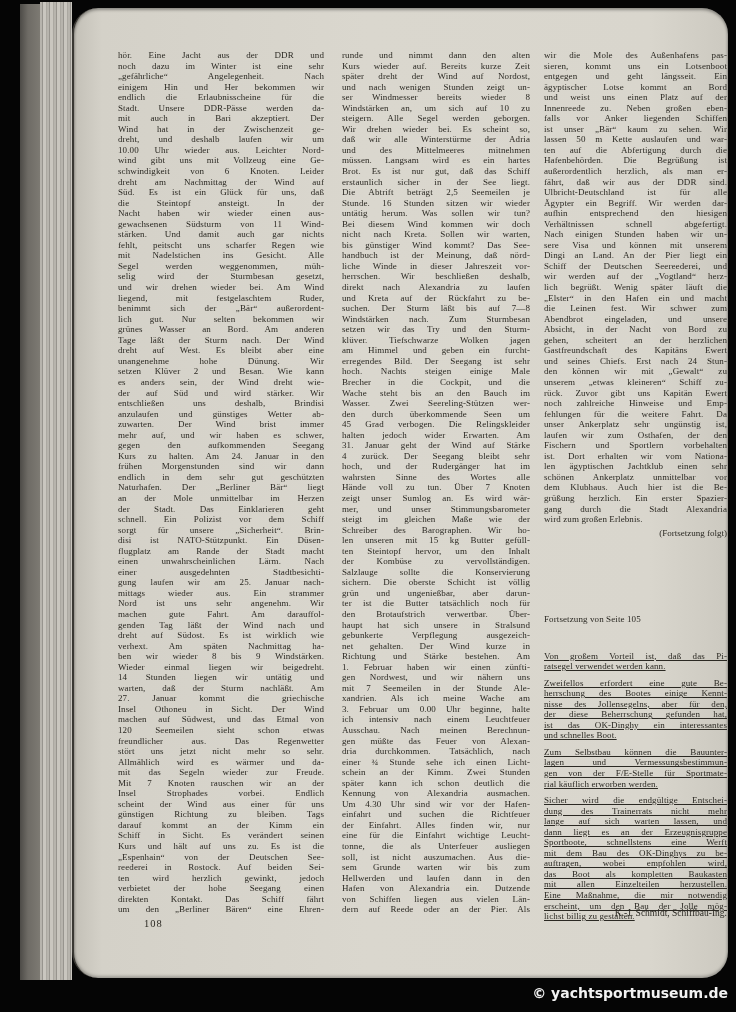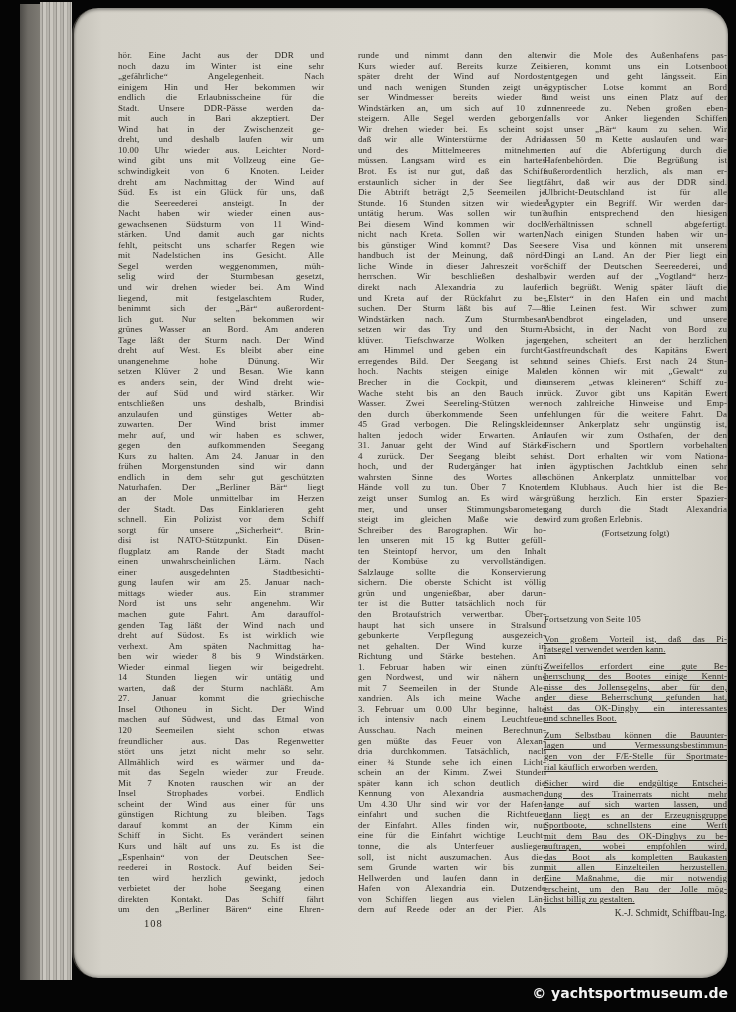--- a/index.html
+++ b/index.html
@@ -27,37 +27,37 @@
     box-shadow:inset 0 2px 3px rgba(0,0,0,.35), inset 0 -2px 3px rgba(0,0,0,.25);
     color:#2b2923;
     border-radius:26px;
   }
   .col{
     position:absolute;top:42px;
     font-size:9px;line-height:10.55px;
     letter-spacing:.1px;
   }
   .col1{left:44px;width:206px;}
-  .col2{left:284px;width:188px;}
+  .col2{left:268px;width:188px;}
   .col3{left:470px;width:183px;}
   .tl{text-align:justify;text-align-last:justify;}
   .tl-last{text-align-last:left;}
   .cont-note{
     position:absolute;left:470px;top:520px;width:183px;
-    font-size:9px;text-align:center;
+    font-size:9px;text-align:right;
   }
   .rule{
     position:absolute;left:471px;top:556px;width:181px;height:6px;
     background:linear-gradient(90deg,#14120f 0,#2a2archive823 0) #1a1813;
   }
   .sec2{
     position:absolute;left:470px;top:606px;width:183px;
     font-size:9px;line-height:10.55px;letter-spacing:.1px;
   }
-  .sec2-head{margin-bottom:9px;}
+  .sec2-head{margin-bottom:26px;}
   .para{margin-bottom:6px;text-decoration:underline;}
   .signature{
     position:absolute;left:440px;top:900px;width:213px;
     font-size:9.5px;text-align:right;
   }
   .pageno{
     position:absolute;left:70px;top:910px;
     font-size:10.5px;letter-spacing:1px;
   }
   .watermark{
@@ -81,21 +81,21 @@
       <div class="tl">endlich die Erlaubnisscheine für die</div>
       <div class="tl">Stadt. Unsere DDR-Pässe werden da-</div>
       <div class="tl">mit auch in Bari akzeptiert. Der</div>
       <div class="tl">Wind hat in der Zwischenzeit ge-</div>
       <div class="tl">dreht, und deshalb laufen wir um</div>
       <div class="tl">10.00 Uhr wieder aus. Leichter Nord-</div>
       <div class="tl">wind gibt uns mit Vollzeug eine Ge-</div>
       <div class="tl">schwindigkeit von 6 Knoten. Leider</div>
       <div class="tl">dreht am Nachmittag der Wind auf</div>
       <div class="tl">Süd. Es ist ein Glück für uns, daß</div>
-      <div class="tl">die Seereederei ansteigt. In der</div>
+      <div class="tl">die Steintopf ansteigt. In der</div>
       <div class="tl">Nacht haben wir wieder einen aus-</div>
       <div class="tl">gewachsenen Südsturm von 11 Wind-</div>
       <div class="tl">stärken. Und damit auch gar nichts</div>
       <div class="tl">fehlt, peitscht uns scharfer Regen wie</div>
       <div class="tl">mit Nadelstichen ins Gesicht. Alle</div>
       <div class="tl">Segel werden weggenommen, müh-</div>
       <div class="tl">selig wird der Sturmbesan gesetzt,</div>
       <div class="tl">und wir drehen wieder bei. Am Wind</div>
       <div class="tl">liegend, mit festgelaschtem Ruder,</div>
       <div class="tl">benimmt sich der „Bär“ außerordent-</div>

